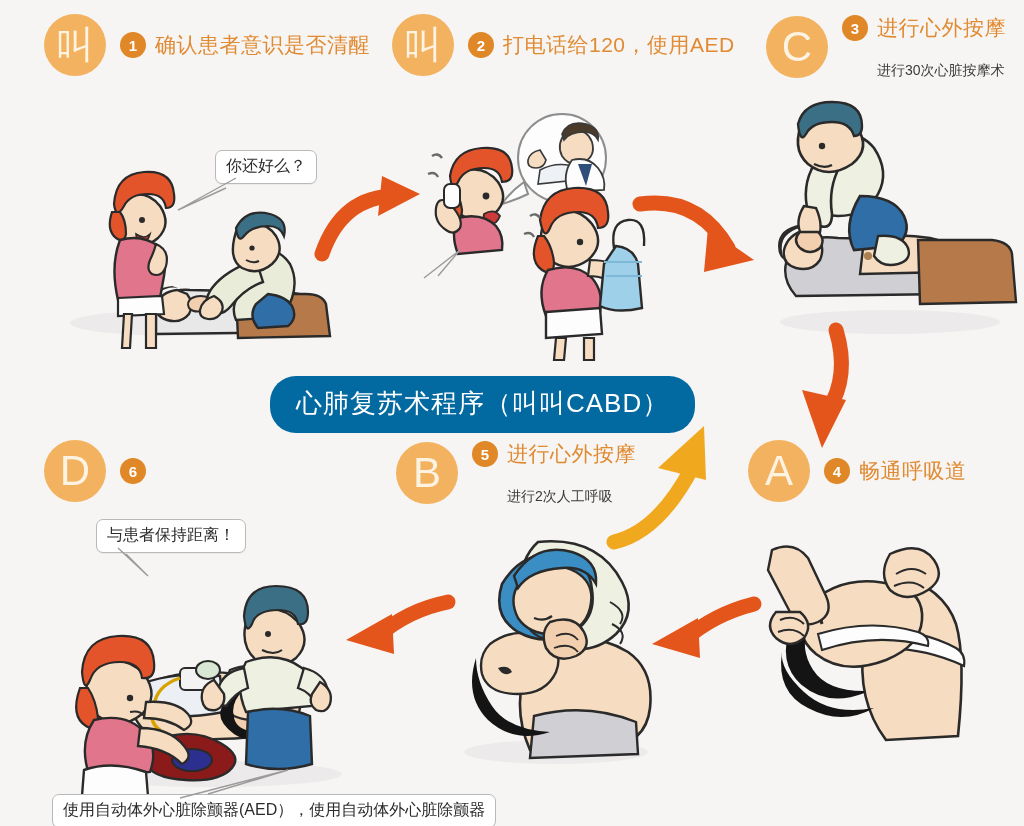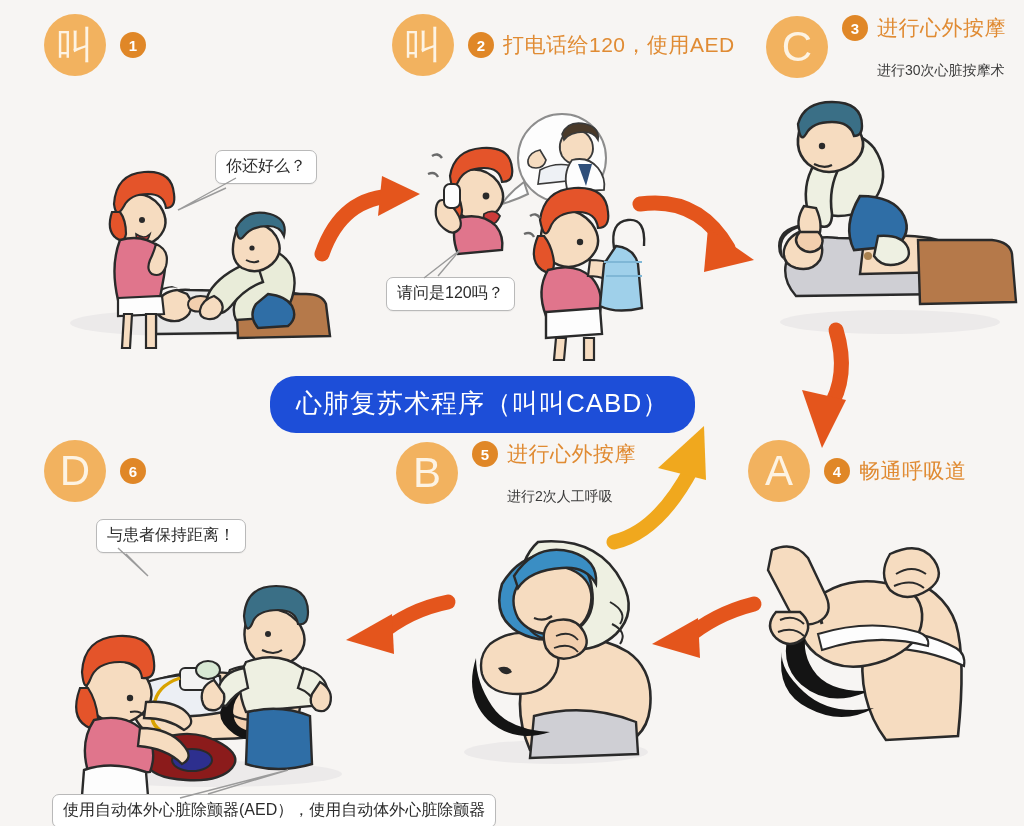--- a/index.html
+++ b/index.html
@@ -29,21 +29,21 @@
     display:flex;align-items:center;justify-content:center;flex:none;
     margin-right:9px;
   }
   .head-title{color:#e08b33;font-size:21px;letter-spacing:.5px;white-space:nowrap;}
   .head-sub{color:#3b3b3b;font-size:14px;margin-top:20px;margin-left:0;white-space:nowrap;}
   .head-sub.indent{margin-left:35px;}
 
   
   .banner{
     position:absolute;left:270px;top:376px;
-    background:#1d4ed8;color:#fff;
+    background:#0369a1;color:#fff;
     border-radius:26px;
     padding:10px 26px 12px;
     font-size:26px;letter-spacing:1px;white-space:nowrap;
   }
 
   
   .bubble{
     position:absolute;background:#fff;border:1px solid #b9b9b9;border-radius:7px;
     color:#2b2b2b;font-size:16px;padding:5px 10px 6px;white-space:nowrap;
     box-shadow:0 1px 1px rgba(0,0,0,.05);
@@ -62,20 +62,21 @@
 </head>
 <body>
 
 <div class="stage">
 
   <div class="step-head" style="left:44px;top:14px;">
     <div class="letter-circle">叫</div>
     <div class="head-text">
       <div class="head-row">
         <div class="num-badge">1</div>
+        <div class="head-title">确认患者意识是否清醒</div>
       </div>
     </div>
   </div>
 
   <div class="step-head" style="left:392px;top:14px;">
     <div class="letter-circle">叫</div>
     <div class="head-text">
       <div class="head-row">
         <div class="num-badge">2</div>
         <div class="head-title">打电话给120，使用AED</div>
@@ -209,21 +210,20 @@
         <path d="M164 228 l10 0 l0 22 -10 0z" fill="#f6dcc0" stroke="#2a2a2a" stroke-width="2.2"></path>
         <path d="M170 150 q26 0 34 14 q6 12 -6 14 q-10 -12 -30 -12z" fill="#f6dcc0" stroke="#2a2a2a" stroke-width="2.2"></path>
         <path d="M196 136 q18 2 22 18 l4 44 q-26 6 -42 -2 l4 -42z" fill="#9fd0ea" stroke="#2a2a2a" stroke-width="2.4"></path>
         <path d="M194 138 q-4 -26 14 -28 q18 -2 16 26" fill="none" stroke="#2a2a2a" stroke-width="2.4"></path>
         <path d="M184 152 l38 0 M186 166 l36 0" stroke="#7fb7d6" stroke-width="2"></path>
         <path d="M110 106 q6 -4 10 2 M104 124 q7 -3 10 3" stroke="#6a6a6a" stroke-width="2.4" fill="none"></path>
       </g>
     </svg>
   </div>
 
-  <div class="bubble" style="left:386px;top:277px;">请问是120吗？</div>
   <div class="tail" style="left:420px;top:248px;">
     <svg width="60" height="34">
         <path d="M4 30 L40 2 L18 28" fill="none" stroke="#9b9b9b" stroke-width="1.4"></path>
       </svg>
   </div>
 
   <div class="illus" style="left:760px;top:110px;">
     <svg width="264" height="230" viewBox="0 0 264 230">
       <ellipse cx="130" cy="212" rx="110" ry="12" fill="#eceaea"></ellipse>
 

